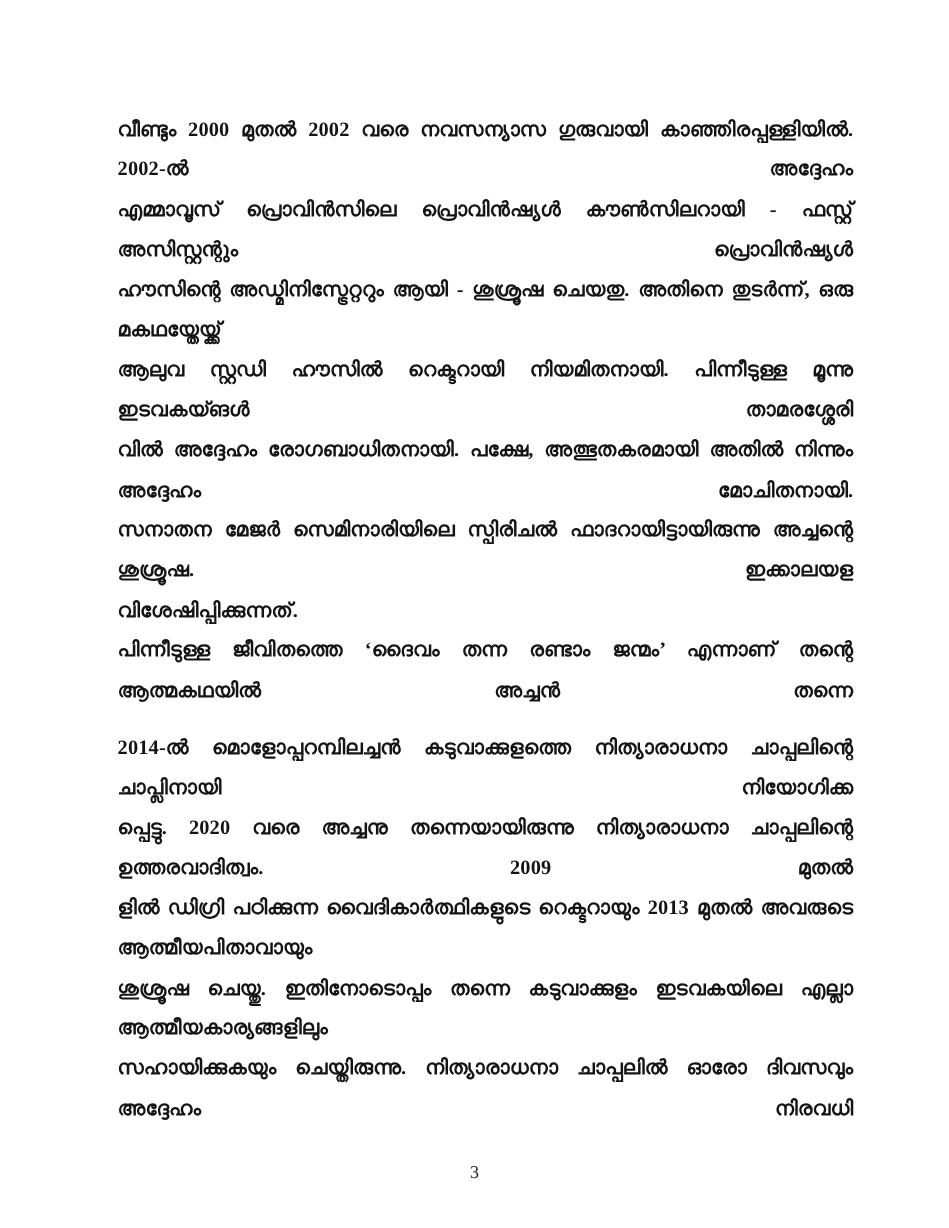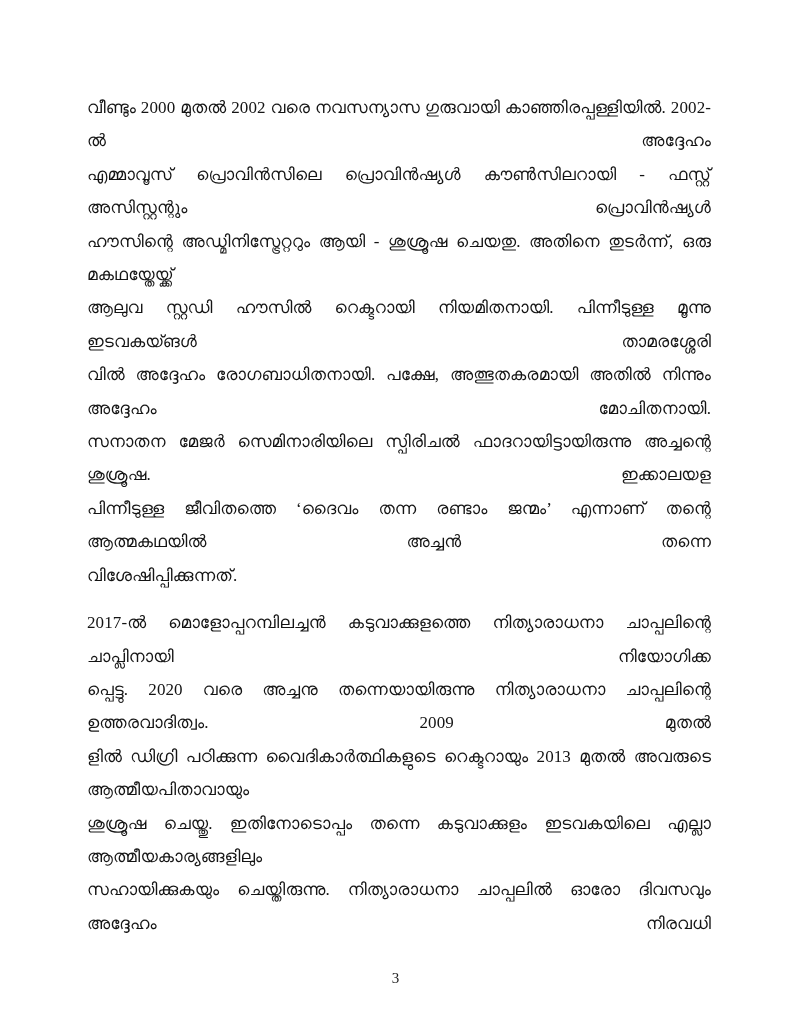--- a/index.html
+++ b/index.html
@@ -23,22 +23,23 @@
   .text-block {
     position: absolute;
     left: 83px;
     top: 91px;
     width: 628px;
     font-size: 17px;
     line-height: 33.4px;
     letter-spacing: 0.1px;
   }
   p.para {
-    margin: 0 0 14px 4px;
+    margin: 0 0 14px 15px;
     padding: 0;
+    font-weight: bold;
   }
   .line {
     display: block;
     text-align: justify;
     text-align-last: justify;
   }
   .line.last {
     text-align: left;
     text-align-last: left;
   }
@@ -58,25 +59,25 @@
 <div class="page">
   <main class="text-block">
 
   <p class="para">
         <span class="line">വീണ്ടും 2000 മുതൽ 2002 വരെ നവസന്യാസ ഗുരുവായി കാഞ്ഞിരപ്പള്ളിയിൽ. 2002-ൽ അദ്ദേഹം</span>
         <span class="line">എമ്മാവൂസ് പ്രൊവിൻസിലെ പ്രൊവിൻഷ്യൾ കൗൺസിലറായി - ഫസ്റ്റ് അസിസ്റ്റന്റും പ്രൊവിൻഷ്യൾ</span>
         <span class="line">ഹൗസിന്റെ അഡ്മിനിസ്ട്രേറ്ററും ആയി - ശുശ്രൂഷ ചെയതു. അതിനെ തുടർന്ന്, ഒരു മകഥയ്തേയ്ക്ക്</span>
         <span class="line">ആലുവ സ്റ്റഡി ഹൗസിൽ റെക്ടറായി നിയമിതനായി. പിന്നീടുള്ള മൂന്നു ഇടവകയ്ങൾ താമരശ്ശേരി</span>
         <span class="line">വിൽ അദ്ദേഹം രോഗബാധിതനായി. പക്ഷേ, അത്ഭുതകരമായി അതിൽ നിന്നും അദ്ദേഹം മോചിതനായി.</span>
         <span class="line">സനാതന മേജർ സെമിനാരിയിലെ സ്പിരിചൽ ഫാദറായിട്ടായിരുന്നു അച്ചന്റെ ശുശ്രൂഷ. ഇക്കാലയള</span>
+        <span class="line last">വിശേഷിപ്പിക്കുന്നത്.</span>
         <span class="line">പിന്നീടുള്ള ജീവിതത്തെ ‘ദൈവം തന്ന രണ്ടാം ജന്മം’ എന്നാണ് തന്റെ ആത്മകഥയിൽ അച്ചൻ തന്നെ</span>
-        <span class="line last">വിശേഷിപ്പിക്കുന്നത്.</span>
       </p>
       <p class="para">
-        <span class="line">2017-ൽ മൊളോപ്പറമ്പിലച്ചൻ കടുവാക്കുളത്തെ നിത്യാരാധനാ ചാപ്പലിന്റെ ചാപ്ലിനായി നിയോഗിക്ക</span>
+        <span class="line">2014-ൽ മൊളോപ്പറമ്പിലച്ചൻ കടുവാക്കുളത്തെ നിത്യാരാധനാ ചാപ്പലിന്റെ ചാപ്ലിനായി നിയോഗിക്ക</span>
         <span class="line">പ്പെട്ടു. 2020 വരെ അച്ചനു തന്നെയായിരുന്നു നിത്യാരാധനാ ചാപ്പലിന്റെ  ഉത്തരവാദിത്വം. 2009 മുതൽ</span>
         <span class="line">ളിൽ ഡിഗ്രി പഠിക്കുന്ന വൈദികാർത്ഥികളുടെ റെക്ടറായും 2013 മുതൽ അവരുടെ ആത്മീയപിതാവായും</span>
         <span class="line">ശുശ്രൂഷ ചെയ്തു. ഇതിനോടൊപ്പം തന്നെ കടുവാക്കുളം ഇടവകയിലെ എല്ലാ ആത്മീയകാര്യങ്ങളിലും</span>
         <span class="line">സഹായിക്കുകയും ചെയ്തിരുന്നു. നിത്യാരാധനാ ചാപ്പലിൽ ഓരോ ദിവസവും അദ്ദേഹം നിരവധി</span>
       </p>
     </main>
   <div class="page-number">3</div>
 </div>
 
 </body></html>

